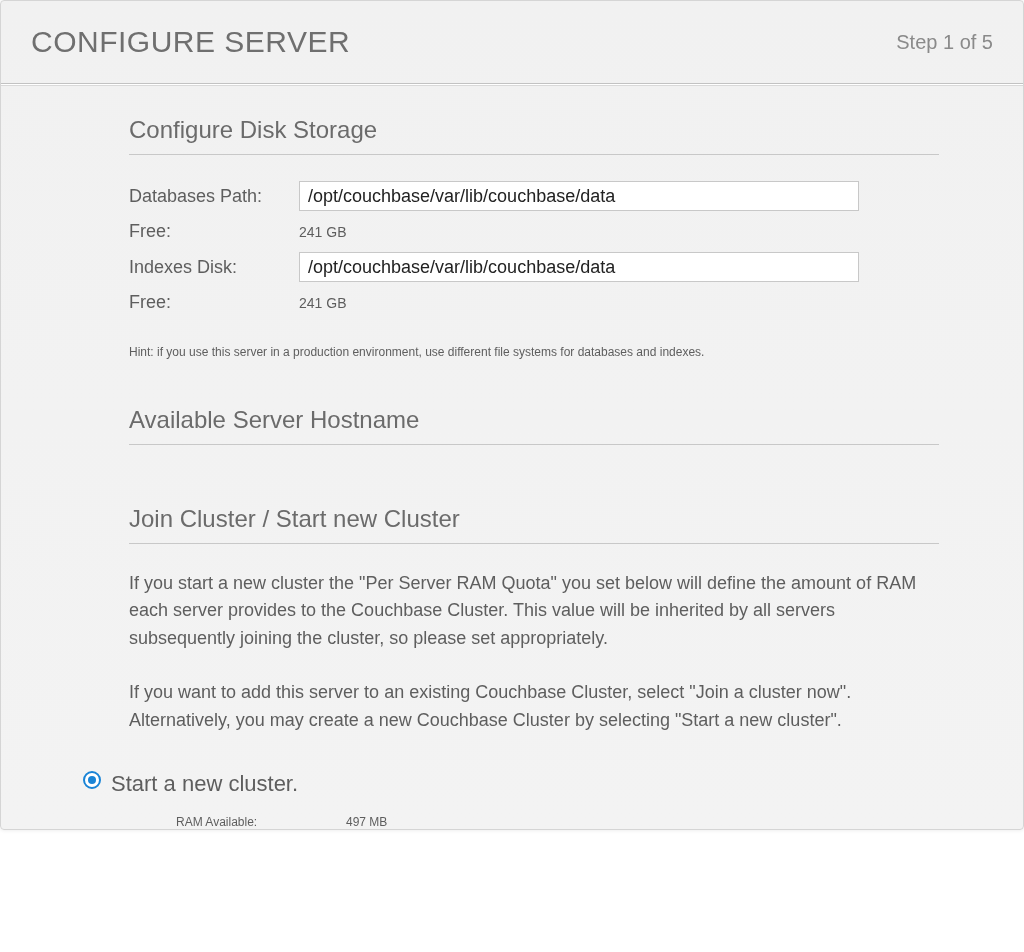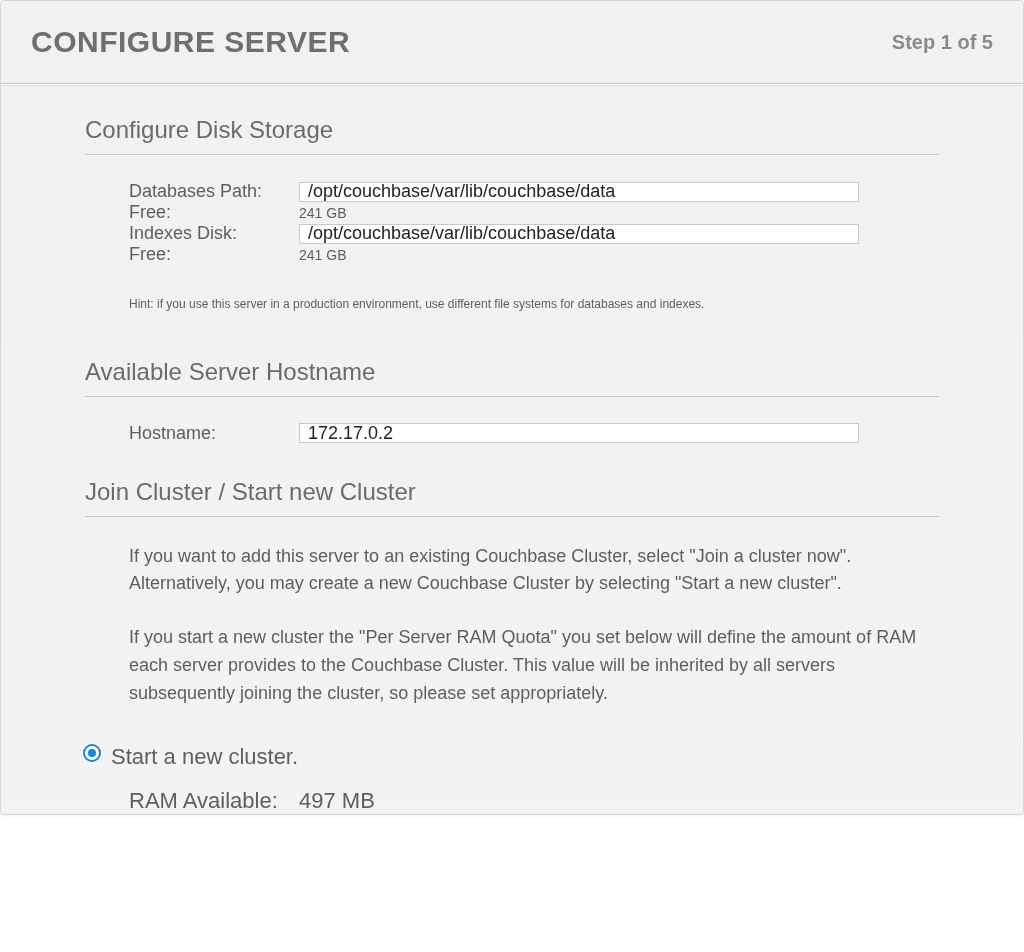--- a/index.html
+++ b/index.html
@@ -24,65 +24,67 @@
   }
   .header {
     display: flex;
     justify-content: space-between;
     align-items: center;
     padding: 24px 30px 24px 30px;
     border-bottom: 1px solid #c2c2c2;
   }
   .header h1 {
     font-size: 30px;
-    font-weight: 700;
+    font-weight: 400;
     color: #6f6f6f;
     letter-spacing: 0.5px;
   }
   .step {
     font-size: 20px;
     color: #8a8a8a;
-    font-weight: 700;
+    font-weight: 400;
   }
   .divider {
     height: 2px;
     background: #d9d9d9;
     border-top: 1px solid #ffffff;
   }
   .body {
     padding: 30px 84px 0 84px;
   }
   .section-title {
     font-size: 24px;
     font-weight: 400;
     color: #6b6b6b;
     padding-bottom: 10px;
     border-bottom: 1px solid #c8c8c8;
     margin-bottom: 26px;
+    margin-left: 44px;
   }
   .form-grid {
     display: grid;
     grid-template-columns: 170px 1fr;
+    row-gap: 10px;
     align-items: center;
     margin-left: 44px;
     margin-right: 0;
   }
   .form-label {
     font-size: 18px;
     color: #5e5e5e;
     padding-right: 8px;
   }
   .form-value {
     font-size: 14px;
     color: #5e5e5e;
   }
   .text-input {
     width: 100%;
     max-width: 560px;
-    height: 20px;
+    height: 30px;
     font-size: 18px;
     font-family: "Helvetica Neue", Helvetica, Arial, sans-serif;
     padding: 4px 8px;
     border: 1px solid #c8c8c8;
     background: #ffffff;
     color: #222;
   }
   .hint {
     margin: 30px 0 10px 44px;
     font-size: 12px;
@@ -127,21 +129,22 @@
     font-size: 22px;
     color: #5e5e5e;
   }
   .ram-row {
     display: grid;
     grid-template-columns: 170px 1fr;
     margin-left: 44px;
     margin-top: 18px;
   }
   .ram-row .form-label, .ram-row .form-value {
-    font-size: 22px;
+    font-size: 12px;
+    margin-left: 47px;
   }
 </style>
 </head>
 <body>
 
 <div class="outer">
 
   <div class="header">
     <h1>CONFIGURE SERVER</h1>
     <div class="step">Step 1 of 5</div>
@@ -166,34 +169,28 @@
         <div class="form-label">Free:</div>
         <div class="form-value">241 GB</div>
       </div>
       <p class="hint">Hint: if you use this server in a production environment, use different file systems for databases and indexes.</p>
     </div>
 
     <div class="section-gap"></div>
 
     <div>
       <h2 class="section-title">Available Server Hostname</h2>
-      <div class="form-grid">
-        <div class="form-label">Hostname:</div>
-        <div>
-          <input type="text" class="text-input" value="172.17.0.2" style="">
-        </div>
-      </div>
     </div>
 
     <div class="section-gap"></div>
 
     <div>
       <h2 class="section-title">Join Cluster / Start new Cluster</h2>
+      <p class="para">If you start a new cluster the "Per Server RAM Quota" you set below will define the amount of RAM each server provides to the Couchbase Cluster. This value will be inherited by all servers subsequently joining the cluster, so please set appropriately.</p>
       <p class="para">If you want to add this server to an existing Couchbase Cluster, select "Join a cluster now". Alternatively, you may create a new Couchbase Cluster by selecting "Start a new cluster".</p>
-      <p class="para">If you start a new cluster the "Per Server RAM Quota" you set below will define the amount of RAM each server provides to the Couchbase Cluster. This value will be inherited by all servers subsequently joining the cluster, so please set appropriately.</p>
 
       <div class="radio-row">
         <span class="radio-outer">
           <span class="radio-inner"></span>
         </span>
         <span class="radio-label">Start a new cluster.</span>
       </div>
 
       <div class="ram-row">
         <div class="form-label">RAM Available:</div>

